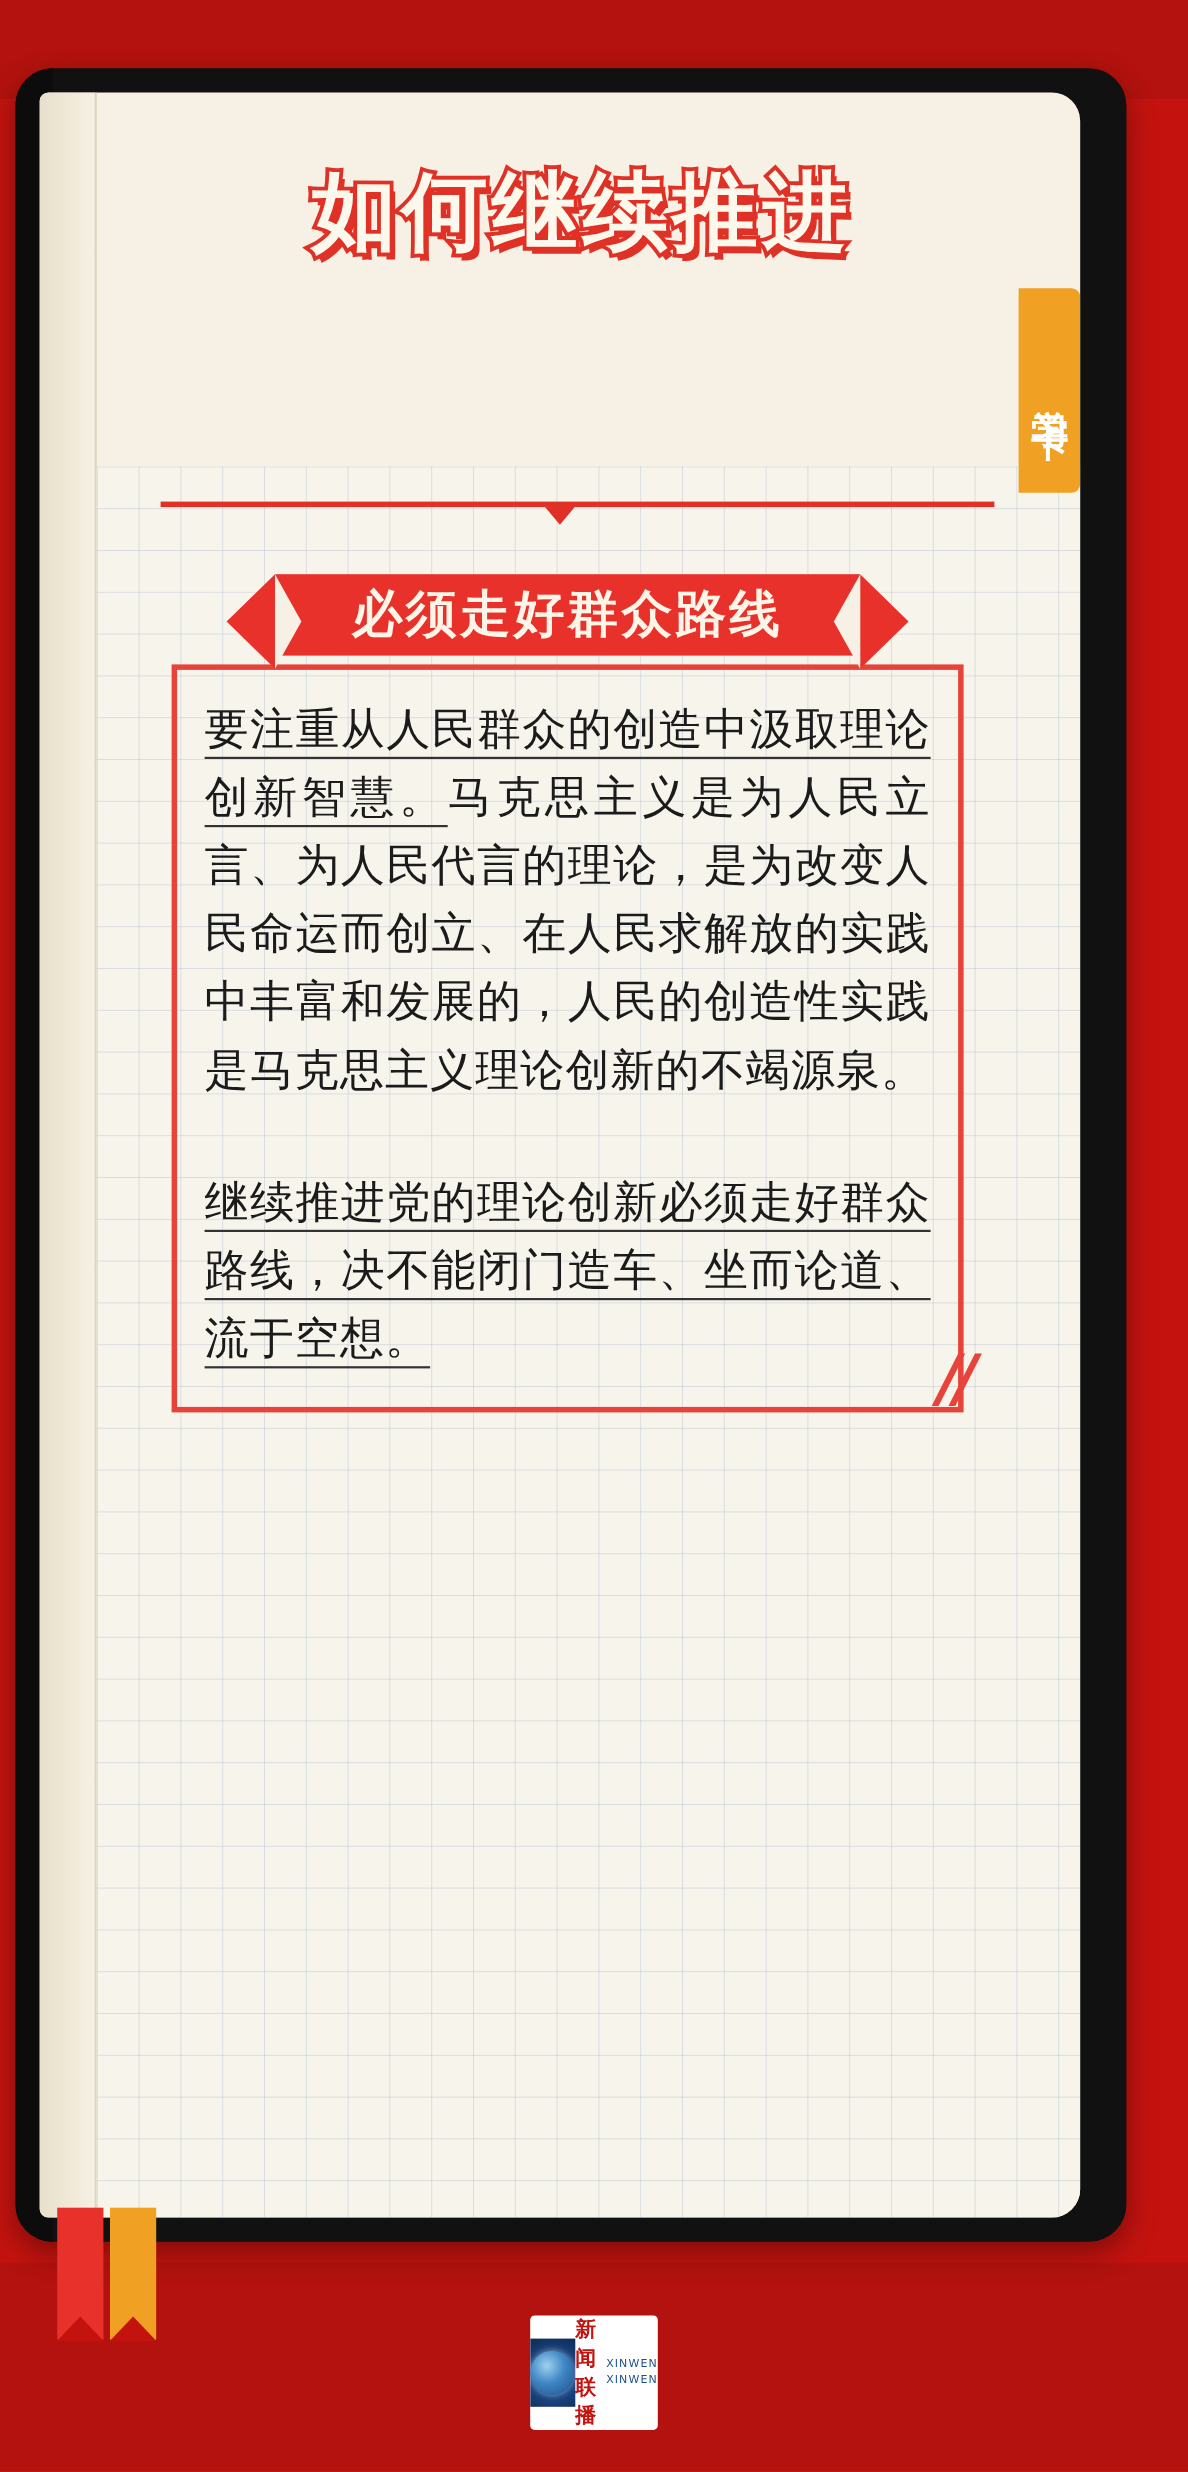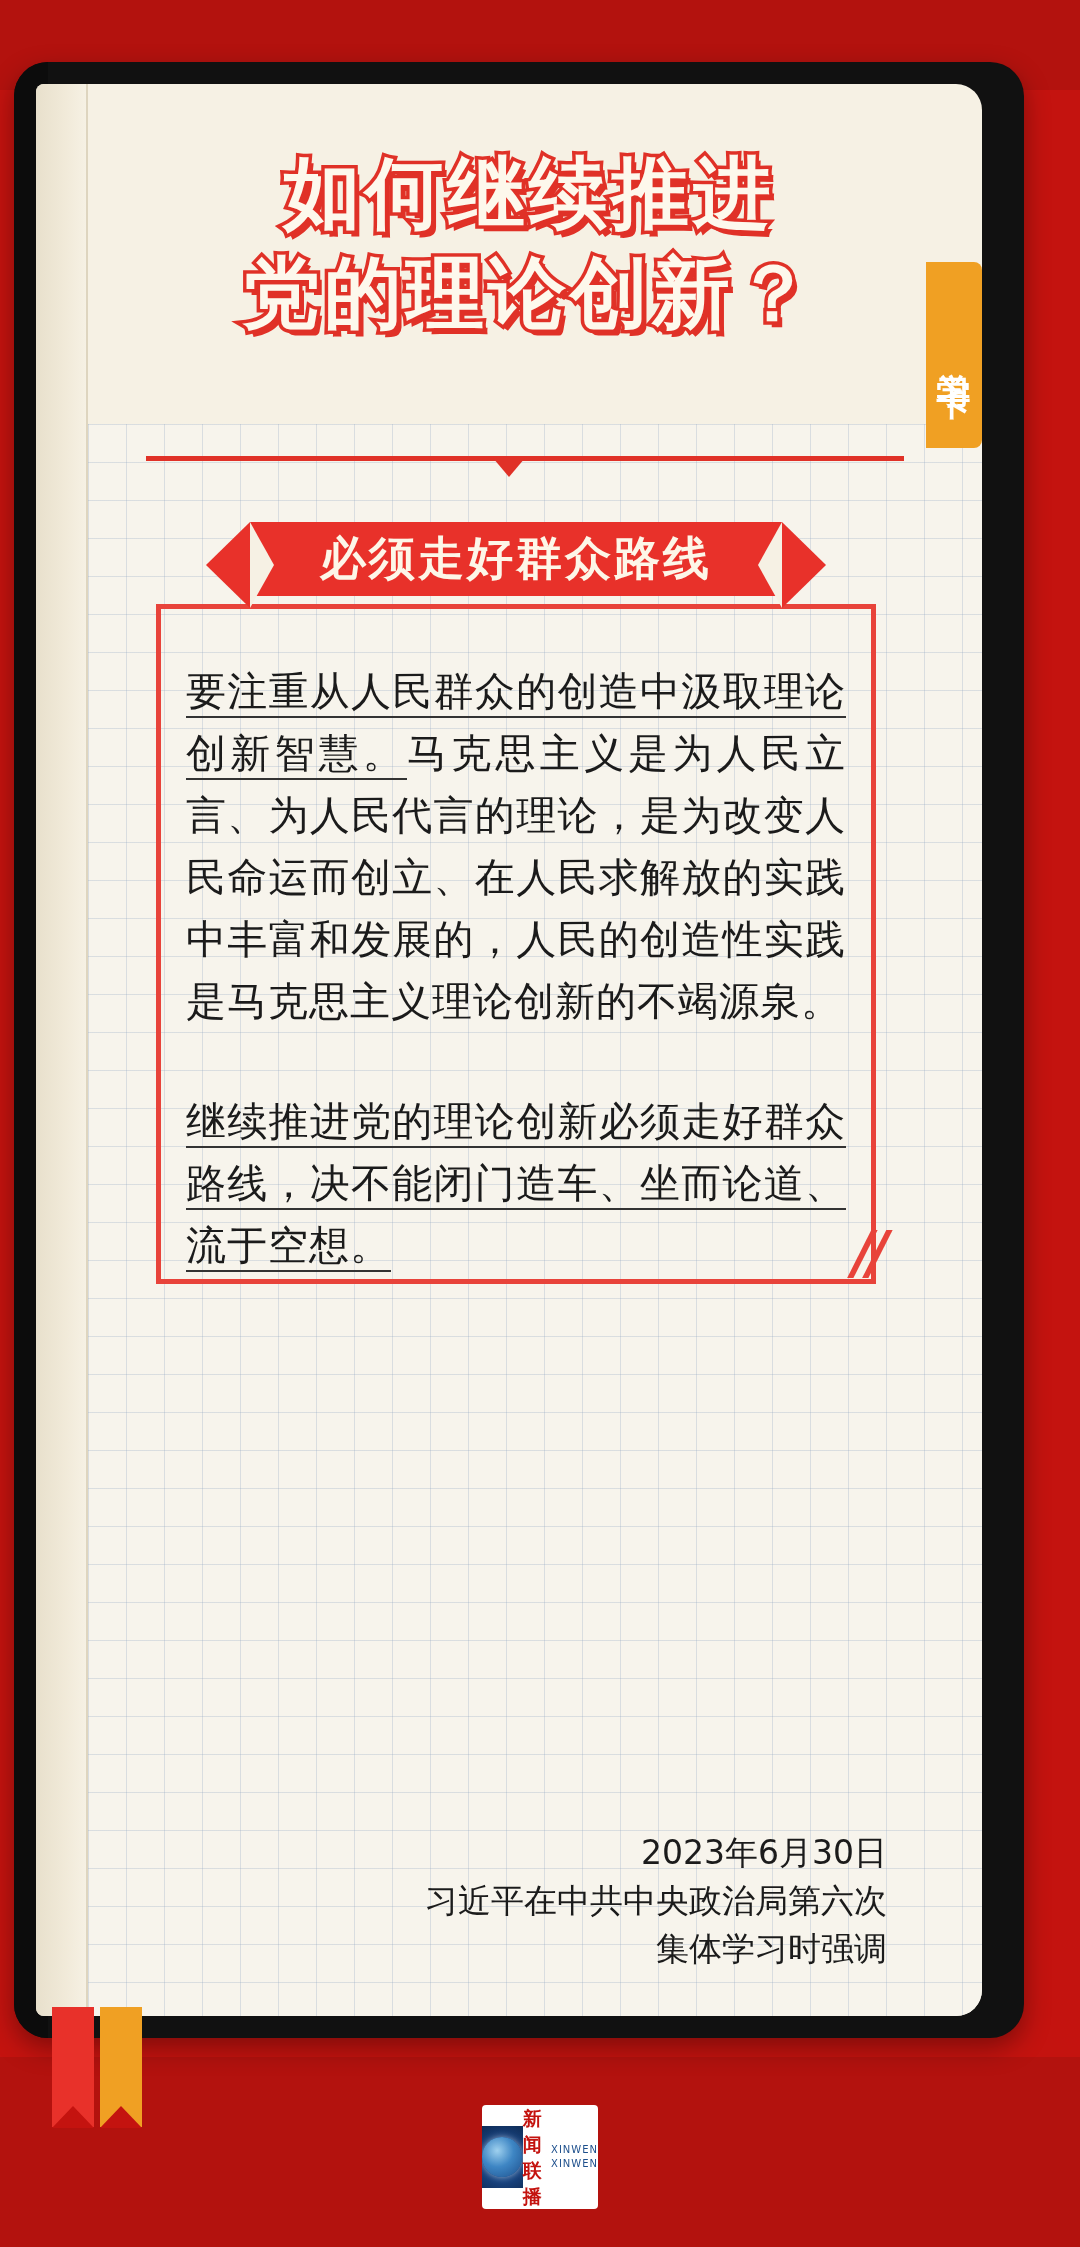--- a/index.html
+++ b/index.html
@@ -194,21 +194,21 @@
     font-size: 46px;
     letter-spacing: 3px;
     color: #fdf6e8;
     z-index: 2;
   }
 
   
   .body-text {
     position: absolute;
     left: 150px;
-    top: 576px;
+    top: 548px;
     width: 660px;
     z-index: 6;
   }
   .para {
     font-family: "DejaVu Serif", serif;
     font-size: 40px;
     line-height: 62px;
     color: #1b1b1b;
     letter-spacing: 1px;
     text-align: justify;
@@ -346,21 +346,20 @@
 
   <div class="notebook">
     <div class="spine"></div>
 
     <div class="page">
       <div class="page-binding"></div>
       <div class="grid-area"></div>
 
       <div class="headline">
         <div class="line">如何继续推进</div>
-        <div class="line">党的理论创新？</div>
       </div>
 
       <div class="hr-line"></div>
       <div class="hr-arrow"></div>
 
       <div class="content-frame"></div>
 
       <div class="ribbon">
         <div class="tail-l"></div>
         <div class="tail-r"></div>
@@ -370,25 +369,20 @@
         <div class="text">必须走好群众路线</div>
       </div>
 
       <div class="body-text">
         <p class="para"><span class="u">要注重从人民群众的创造中汲取理论创新智慧。</span><span>马克思主义是为人民立言、为人民代言的理论，是为改变人民命运而创立、在人民求解放的实践中丰富和发展的，人民的创造性实践是马克思主义理论创新的不竭源泉。</span></p>
         <p class="para"><span class="u">继续推进党的理论创新必须走好群众路线，决不能闭门造车、坐而论道、流于空想。</span></p>
       </div>
 
       <div class="quote-marks">//</div>
 
-      <div class="attrib">
-        <div>2023年6月30日</div>
-        <div>习近平在中共中央政治局第六次</div>
-        <div>集体学习时强调</div>
-      </div>
 
       <div class="side-tab">
         <span>学习卡</span>
       </div>
     </div>
   </div>
 
   <div class="logo">
     <div class="globe">
       <div class="ball"></div>

